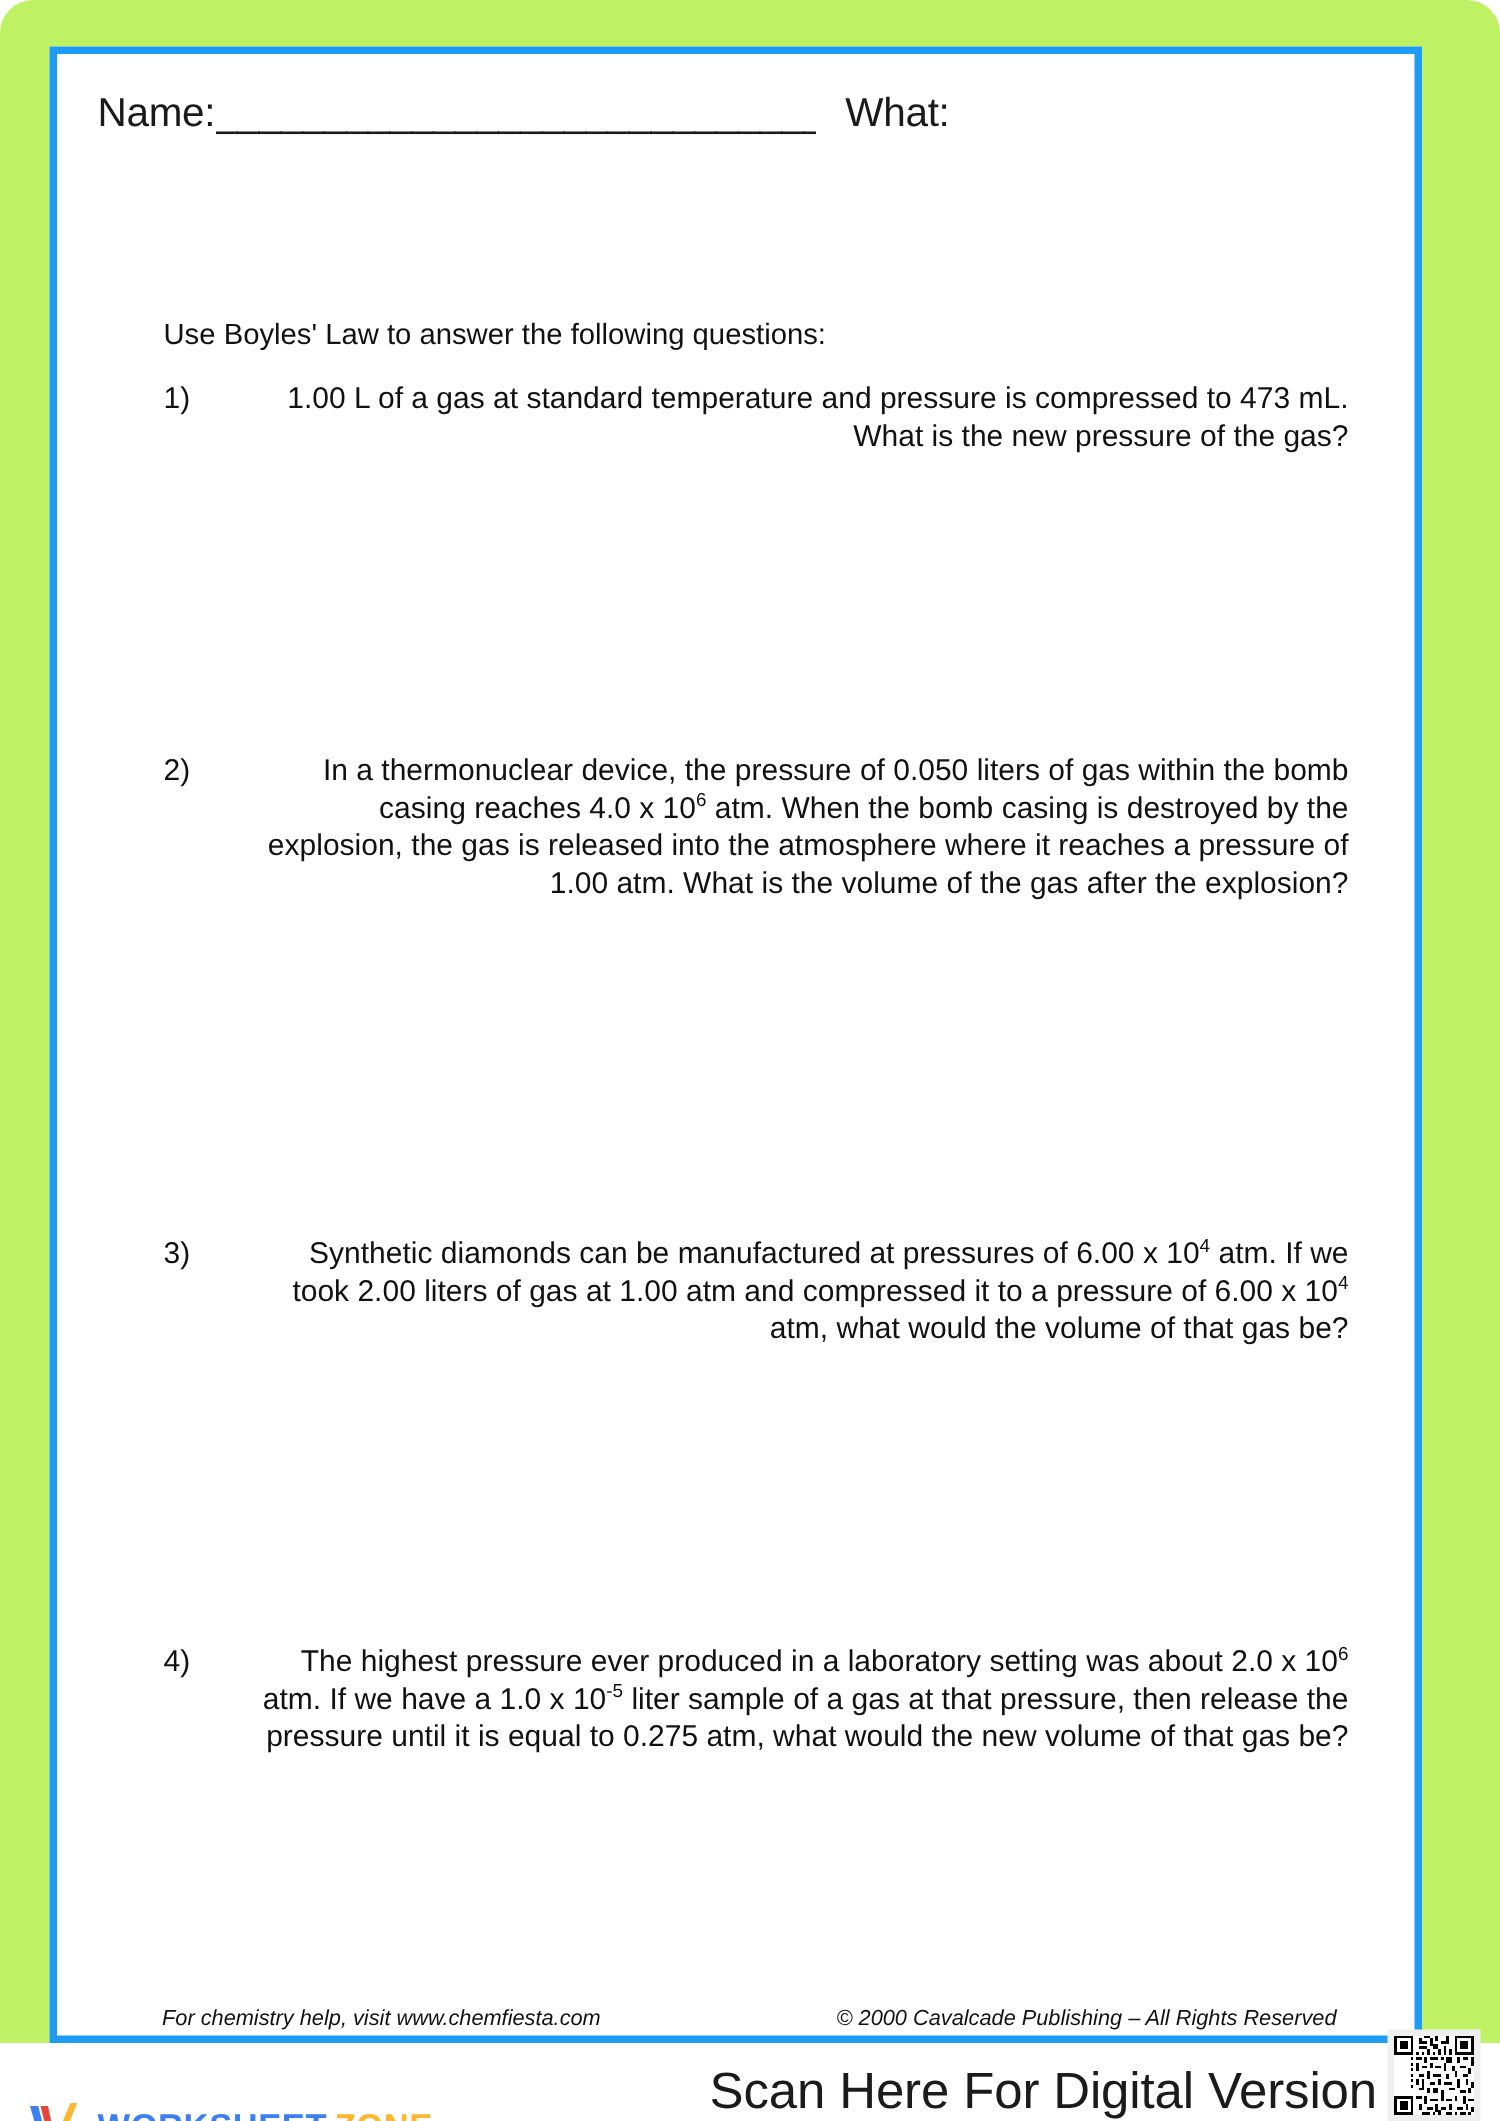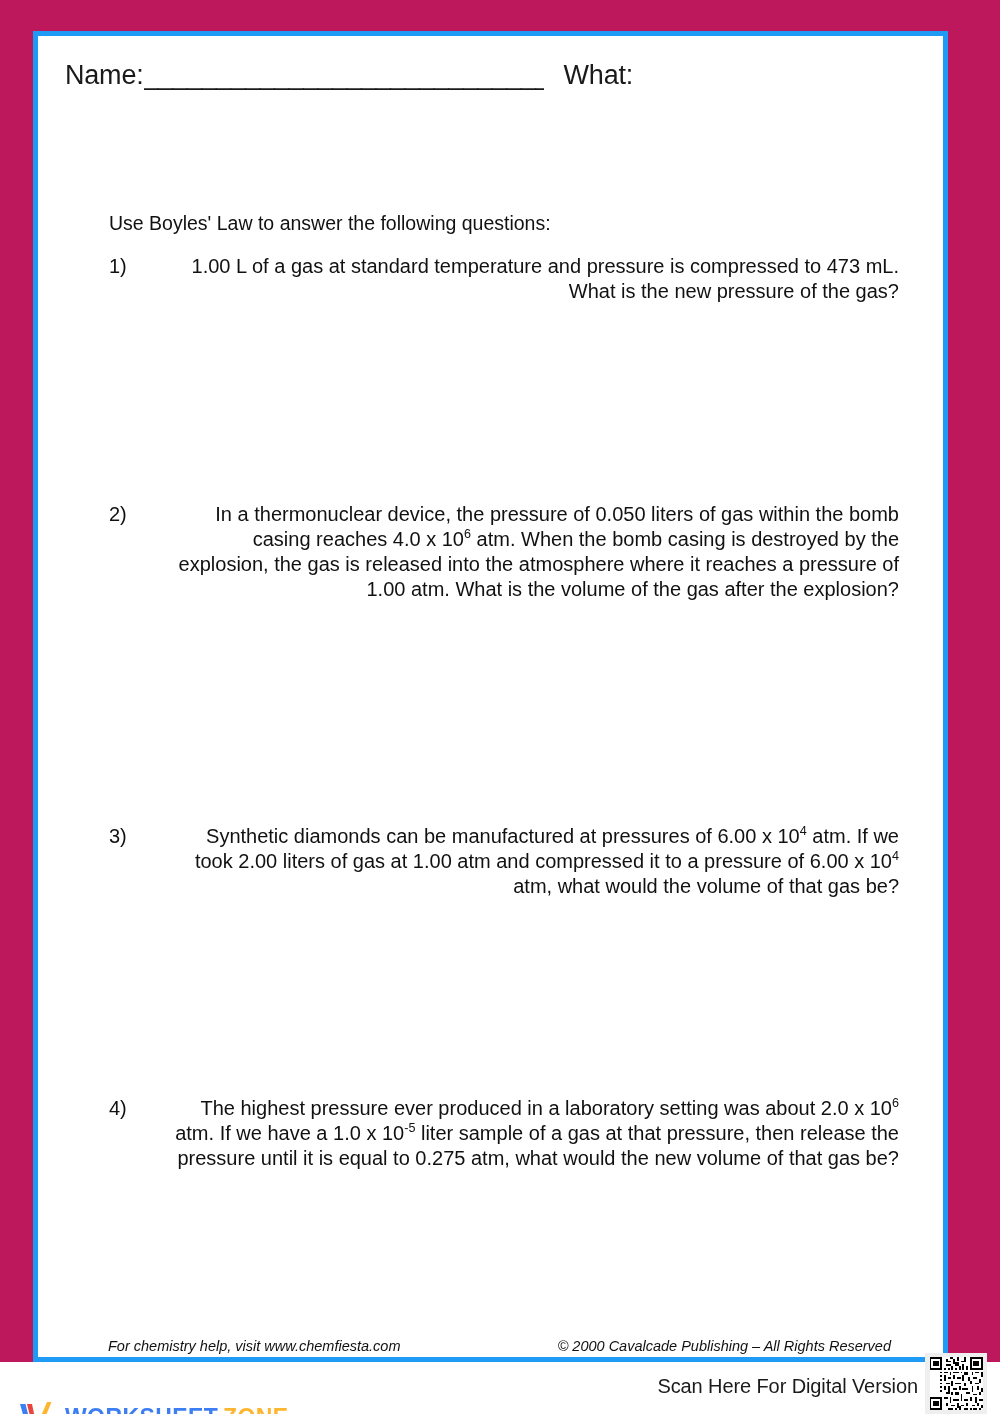--- a/index.html
+++ b/index.html
@@ -9,21 +9,22 @@
     height: 1414px;
     background: #ffffff;
     font-family: "Liberation Sans", sans-serif;
     overflow: hidden;
   }
 
   #page {
     position: relative;
     width: 1000px;
     height: 1414px;
-    background: #be185d;
+    background: #bef264;
+    border-radius: 22px;
   }
 
   
   #sheet-frame {
     position: absolute;
     left: 33px;
     top: 31px;
     width: 915px;
     height: 1331px;
     border: 5px solid #1e9bf5;
@@ -159,21 +160,21 @@
     font-weight: bold;
     letter-spacing: 0.4px;
   }
   #brand-word-worksheet { color: #3d7ff2; }
   #brand-word-zone { color: #fdb62f; margin-left: 5px; }
 
   #scan-label {
     position: absolute;
     right: 82px;
     top: 13px;
-    font-size: 20px;
+    font-size: 34px;
     color: #1b1b1b;
     letter-spacing: -0.1px;
   }
 
   #qr-code {
     position: absolute;
     left: 925px;
     top: 1353px;
     width: 62px;
     height: 61px;

